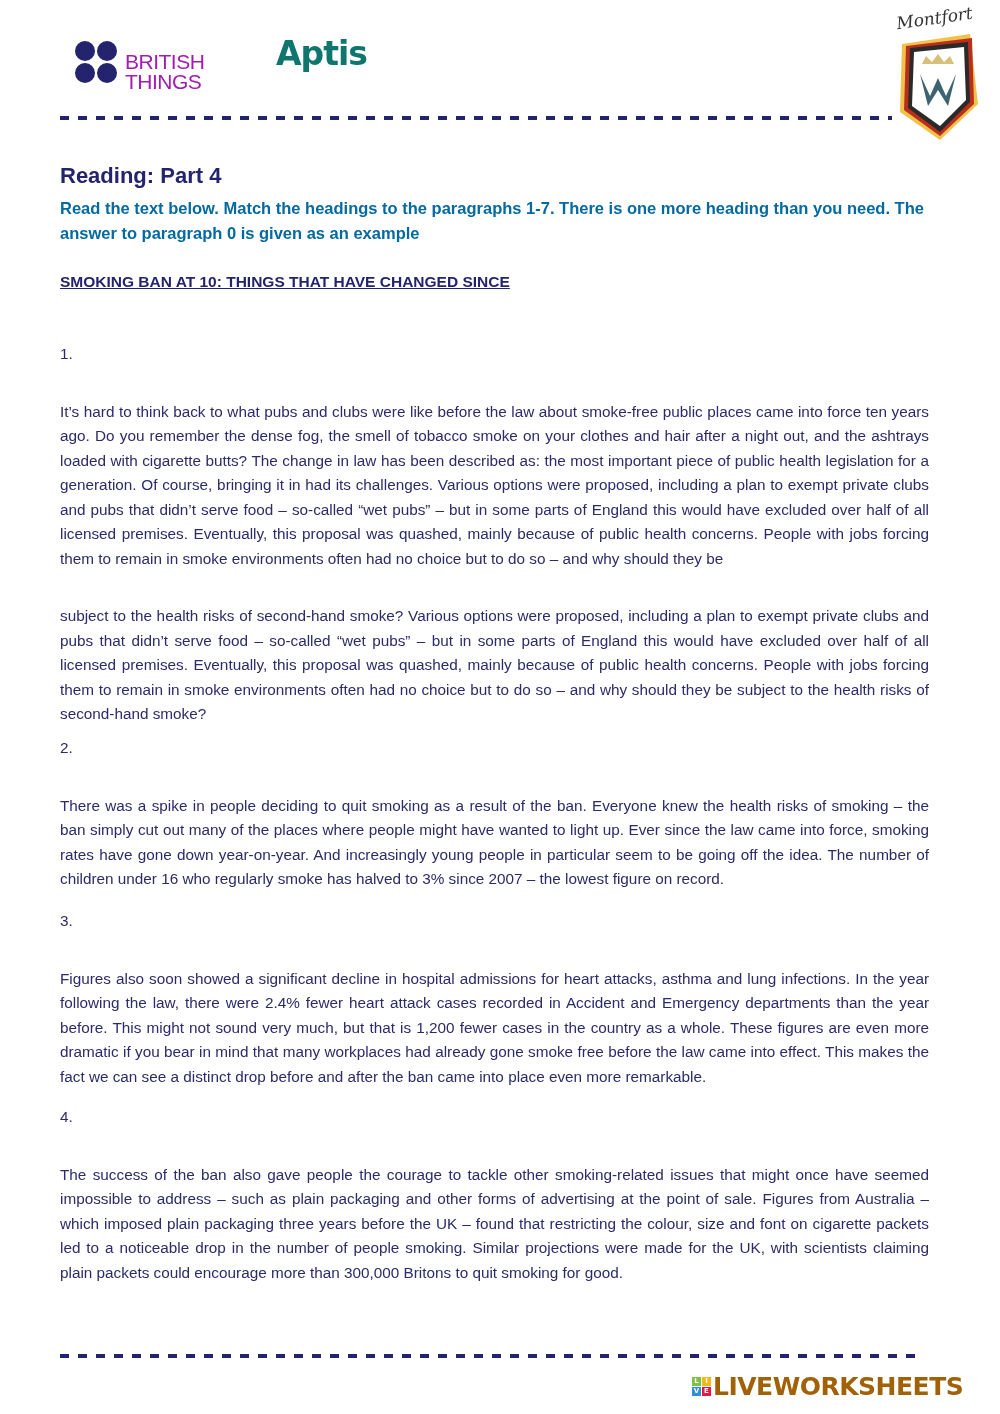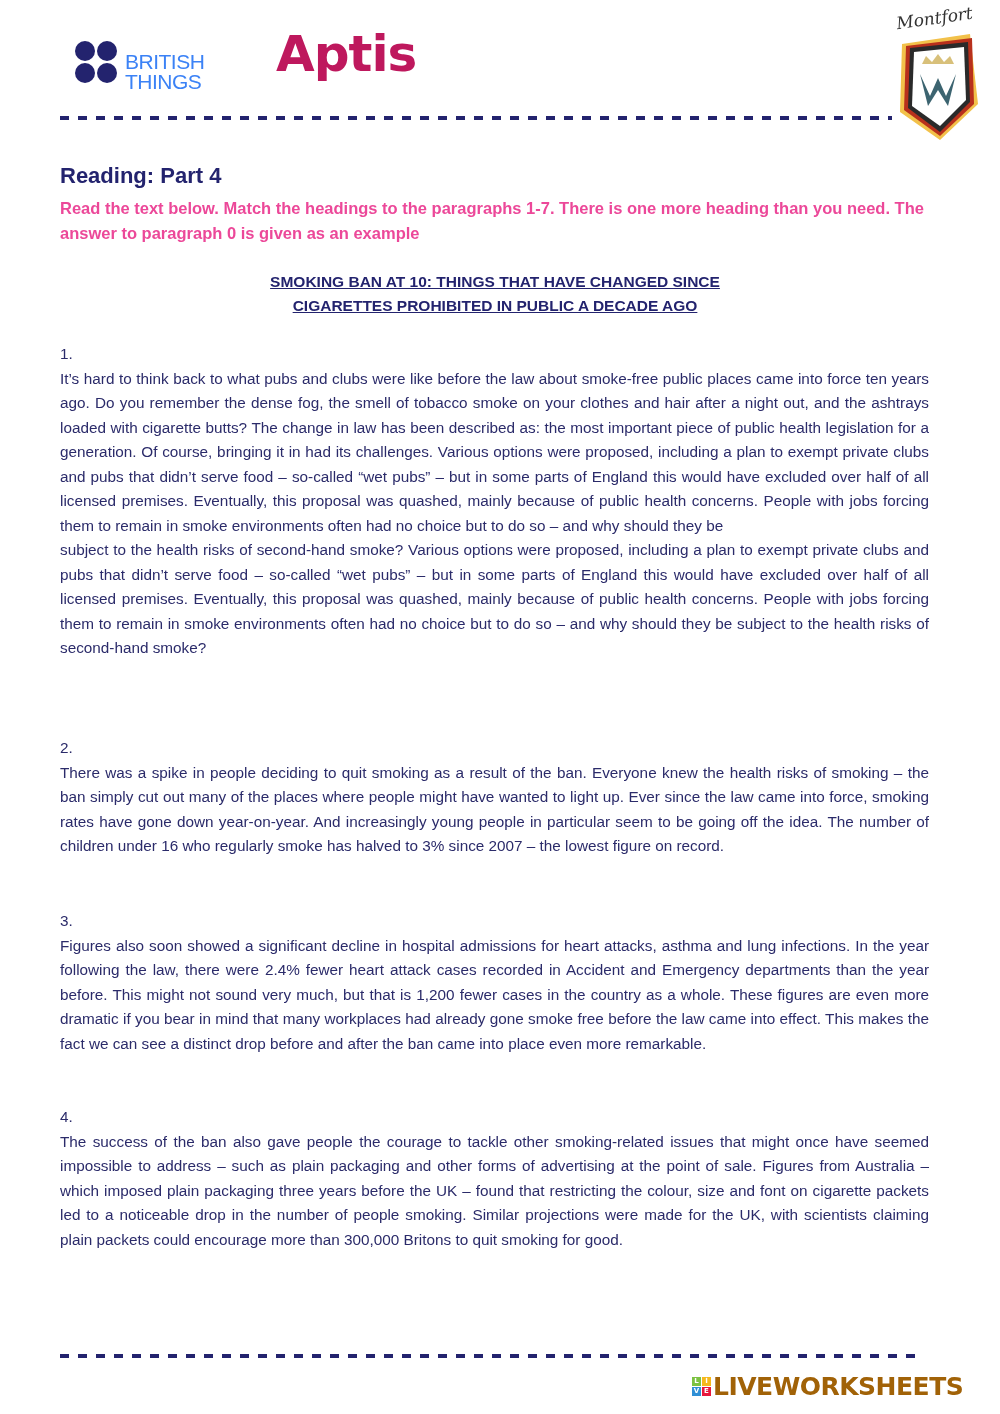--- a/index.html
+++ b/index.html
@@ -15,31 +15,31 @@
     .bc-dots { width: 44px; height: 44px; position: relative; margin-right: 6px; }
     .bc-dots span {
       position: absolute; width: 20px; height: 20px; border-radius: 50%; background: #23236e;
     }
     .bc-dots span:nth-child(1) { left: 0; top: 0; }
     .bc-dots span:nth-child(2) { left: 22px; top: 0; }
     .bc-dots span:nth-child(3) { left: 0; top: 22px; }
     .bc-dots span:nth-child(4) { left: 22px; top: 22px; }
     .bc-text {
       font-family: "Liberation Sans", sans-serif;
-      color: #3b82f6;
+      color: #a21caf;
       font-size: 21px;
       line-height: 20px;
       letter-spacing: -0.5px;
       font-weight: normal;
       margin-top: 19px;
     }
     .aptis {
       position: absolute; left: 276px; top: 24px;
       font-family: "DejaVu Sans", sans-serif;
-      font-weight: bold; font-size: 50px; color: #be185d;
+      font-weight: bold; font-size: 33px; color: #0f766e;
       letter-spacing: -1px; line-height: 60px;
     }
     .crest { position: absolute; left: 888px; top: 4px; width: 100px; height: 140px; }
     .crest-sig {
       position: absolute; left: 8px; top: 4px;
       font-family: "DejaVu Serif", serif; font-style: italic;
       font-size: 17px; color: #333; transform: rotate(-8deg);
     }
     .dash-top {
       position: absolute; left: 60px; top: 116px; width: 832px; height: 4px;
@@ -50,37 +50,37 @@
       background: repeating-linear-gradient(to right, #23236e 0 9px, transparent 9px 18px);
     }
     .title {
       position: absolute; left: 60px; top: 163px;
       font-family: Liberation Sans, sans-serif; font-weight: bold;
       font-size: 22px; color: #23236e;
     }
     .instructions {
       position: absolute; left: 60px; top: 196px; width: 870px;
       font-family: "Liberation Sans", sans-serif; font-weight: bold;
-      font-size: 16.5px; line-height: 25px; color: #ec4899;
+      font-size: 16.5px; line-height: 25px; color: #0369a1;
     }
     .article-heading {
       position: absolute; left: 60px; top: 270px; width: 870px;
-      text-align: center;
+      text-align: left;
       font-family: "Liberation Sans", sans-serif; font-weight: bold;
       font-size: 15.5px; line-height: 24px; color: #23236e;
       text-decoration: underline;
     }
     .para {
       position: absolute; left: 60px; width: 869px;
       font-family: "Liberation Sans", sans-serif;
       font-size: 15.3px; line-height: 24.5px; color: #2b2b6a;
       text-align: justify;
     }
     .para-num { display: block; }
-    .para-text { display: block; }
+    .para-text { display: block; margin-top: 33px; }
     .p1 { top: 342px; }
     .p2 { top: 736px; }
     .p3 { top: 909px; }
     .p4 { top: 1105px; }
     .lw {
       position: absolute; left: 692px; top: 1372px; display: flex; align-items: center;
     }
     .lw-grid { display: grid; grid-template-columns: 9px 9px; grid-gap: 1px; margin-right: 2px; }
     .lw-grid span {
       width: 9px; height: 9px; font-size: 7px; line-height: 9px; text-align: center;
@@ -122,21 +122,20 @@
   </div>
 
   <div class="dash-top"></div>
 </div>
 
 <div class="title">Reading: Part 4</div>
 <div class="instructions">Read the text below. Match the headings to the paragraphs 1-7. There is one more heading than you need. The answer to paragraph 0 is given as an example</div>
 
 <div class="article-heading">
   <div>SMOKING BAN AT 10: THINGS THAT HAVE CHANGED SINCE</div>
-  <div>CIGARETTES PROHIBITED IN PUBLIC A DECADE AGO</div>
 </div>
 
 <div class="para p1">
   <span class="para-num">1.</span>
   <span class="para-text">It’s hard to think back to what pubs and clubs were like before the law about smoke-free public places came into force ten years ago. Do you remember the dense fog, the smell of tobacco smoke on your clothes and hair after a night out, and the ashtrays loaded with cigarette butts? The change in law has been described as: the most important piece of public health legislation for a generation. Of course, bringing it in had its challenges. Various options were proposed, including a plan to exempt private clubs and pubs that didn’t serve food – so-called “wet pubs” – but in some parts of England this would have excluded over half of all licensed premises. Eventually, this proposal was quashed, mainly because of public health concerns. People with jobs forcing them to remain in smoke environments often had no choice but to do so – and why should they be</span>
   <span class="para-text">subject to the health risks of second-hand smoke? Various options were proposed, including a plan to exempt private clubs and pubs that didn’t serve food – so-called “wet pubs” – but in some parts of England this would have excluded over half of all licensed premises. Eventually, this proposal was quashed, mainly because of public health concerns. People with jobs forcing them to remain in smoke environments often had no choice but to do so – and why should they be subject to the health risks of second-hand smoke?</span>
 </div>
 
 <div class="para p2">
   <span class="para-num">2.</span>

